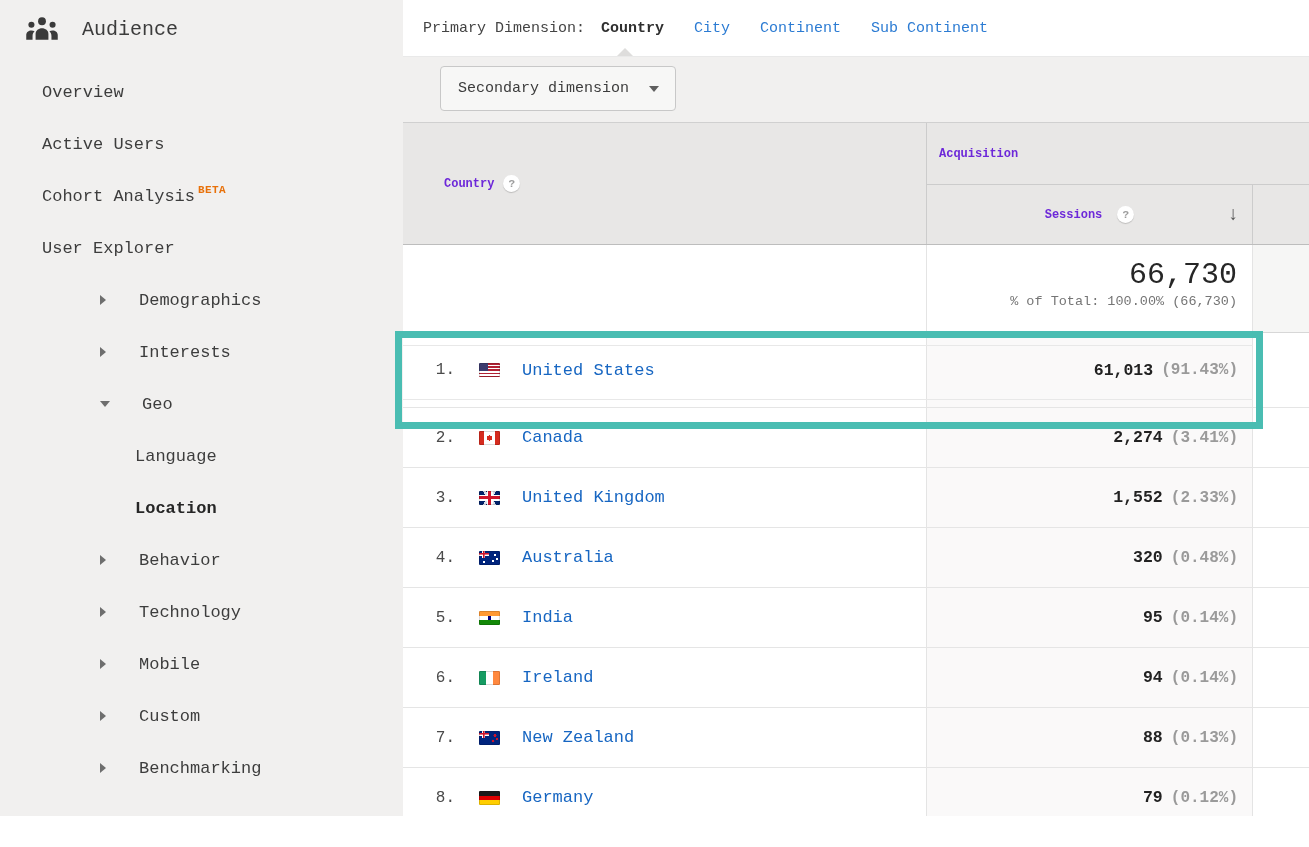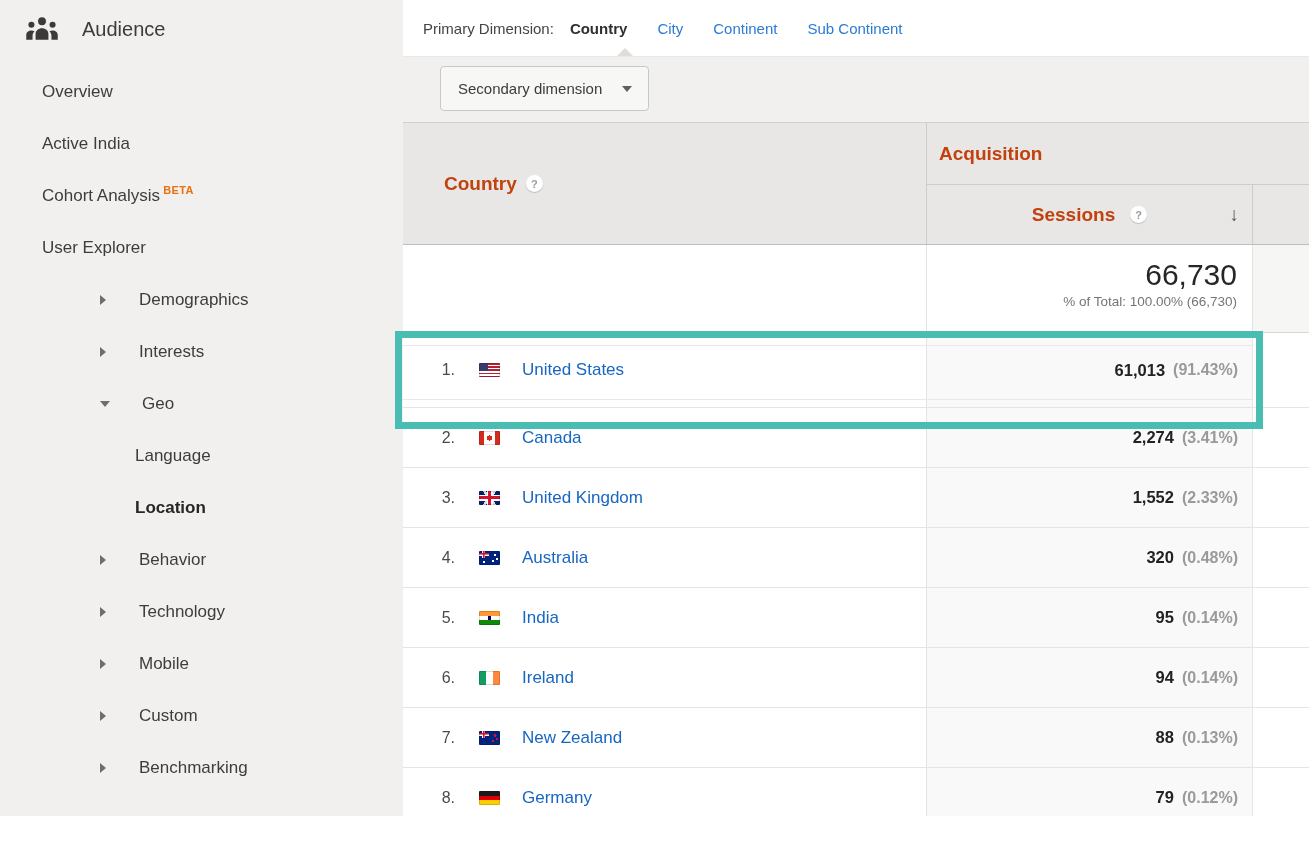--- a/index.html
+++ b/index.html
@@ -1,19 +1,19 @@
 <!DOCTYPE html>
 <html><head>
 <meta charset="utf-8">
 <style>
   * { margin:0; padding:0; box-sizing:border-box; }
   html,body { background:#fff; }
   .screen {
     position:relative; width:1309px; height:816px; overflow:hidden;
-    font-family:Liberation Sans, sans-serif; background:#f1f0ef; color:#333;
+    font-family:Liberation Mono, monospace; background:#f1f0ef; color:#333;
   }
 
   
   .sidebar { position:absolute; left:0; top:0; width:403px; height:847px; background:#f1f0ef; }
   .side-header { display:flex; align-items:center; height:58px; padding-left:24px; }
   .side-header .ppl-icon { width:36px; height:28px; }
   .side-header .ppl-icon svg { fill:#3a3a3a; }
   .side-header .side-title { margin-left:22px; font-size:20px; color:#3c3c3c; }
   .side-nav { padding-top:8px; }
   .nav-item { height:52px; display:flex; align-items:center; font-size:17px; color:#3d3d3d; cursor:pointer; }
@@ -41,21 +41,21 @@
   .sec-dim-btn { display:inline-flex; align-items:center; height:45px; padding:0 16px 0 17px;
                  background:#f7f7f6; border:1px solid #c8c8c8; border-radius:4px;
                  font-size:15px; color:#3c3c3c; cursor:pointer; font-family:inherit; }
   .sec-dim-btn .btn-caret { width:0; height:0; border-left:5px solid transparent; border-right:5px solid transparent;
                  border-top:6px solid #5f5f5f; margin-left:20px; }
 
   
   .ga-table { position:relative; width:906px; }
   .thead { display:flex; height:123px; background:#e8e7e6; border-top:1px solid #d0d0d0; border-bottom:1px solid #bdbdbd; }
   .th-country { width:524px; border-right:1px solid #cccccc; display:flex; align-items:center; padding-left:41px; }
-  .th-label { font-size:19px; font-weight:bold; color:#c2410c; }
+  .th-label { font-size:12px; font-weight:bold; color:#6d28d9; }
   .th-acq { width:382px; display:flex; flex-direction:column; }
   .th-acq-top { height:62px; border-bottom:1px solid #cccccc; display:flex; align-items:center; padding-left:12px; }
   .th-acq-bottom { flex:1; display:flex; }
   .th-sessions { width:326px; border-right:1px solid #cccccc; position:relative;
                  display:flex; align-items:center; justify-content:center; }
   .th-sessions .th-label { margin-right:6px; }
   .th-stub { flex:1; }
   .q-icon { display:inline-flex; align-items:center; justify-content:center; width:17px; height:17px; margin-left:9px;
             border-radius:50%; background:#fff; color:#9c9c9c; font-size:11px; font-weight:bold;
             box-shadow:0 1px 1px rgba(0,0,0,.18); cursor:pointer; }
@@ -145,21 +145,21 @@
           <path d="M30 22v-4.2c0-2.6-2.1-4.1-4.6-4.1-1.1 0-2 .3-2.8.8 1.1 1.1 1.8 2.5 1.8 4.1V22z"></path>
         </svg>
       </span>
       <span class="side-title">Audience</span>
     </div>
     <nav class="side-nav">
         <div class="nav-item link">
           <span class="nav-label">Overview</span>
         </div>
         <div class="nav-item link">
-          <span class="nav-label">Active India</span>
+          <span class="nav-label">Active Users</span>
         </div>
         <div class="nav-item link">
           <span class="nav-label">Cohort Analysis</span>
           <span class="beta-badge">BETA</span>
         </div>
         <div class="nav-item link">
           <span class="nav-label">User Explorer</span>
         </div>
         <div class="nav-item collapsed">
           <span class="caret right"></span>

